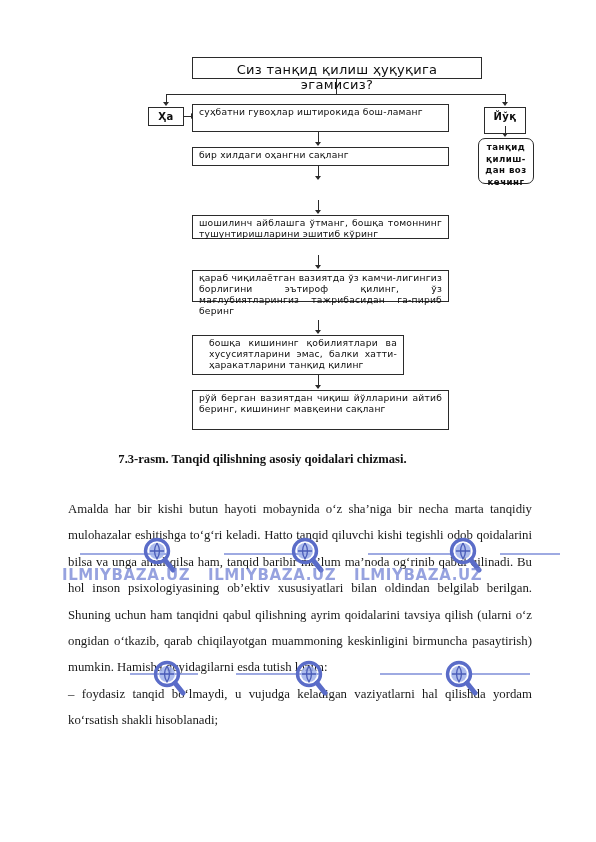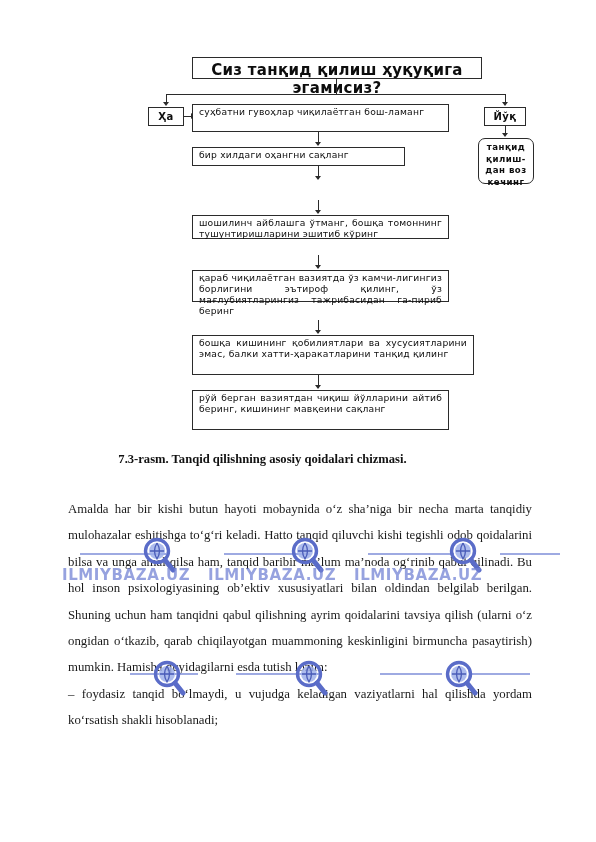--- a/index.html
+++ b/index.html
@@ -34,22 +34,22 @@
     color: #0d0d0d;
     line-height: 1.18;
     letter-spacing: 0.2px;
   }
 
   .node-inner {
     padding: 2px 6px;
   }
 
   .n-title {
-    font-weight: bold;
-    font-size: 15px;
+    font-weight: normal;
+    font-size: 13px;
     text-align: center;
     letter-spacing: 0.3px;
   }
   .n-title .node-inner { padding-top: 4px; }
 
   .n-body {
     font-size: 9.2px;
     text-align: justify;
     text-align-last: left;
   }
@@ -169,58 +169,58 @@
   <div class="ln ln-v" style="left:505px; top:94px; height:9px;"></div>
   <div class="arrow-down" style="left:502px; top:102px;"></div>
 
   <div class="node n-small" style="left:148px; top:107px; width:36px; height:19px;">
     <div class="node-inner">Ҳа</div>
   </div>
 
   <div class="ln ln-h" style="left:184px; top:116px; width:8px;"></div>
   <div class="arrow-right" style="left:191px; top:113px;"></div>
 
-  <div class="node n-small" style="left:484px; top:107px; width:42px; height:19px;">
+  <div class="node n-small" style="left:484px; top:107px; width:42px; height:27px;">
     <div class="node-inner">Йўқ</div>
   </div>
   <div class="ln ln-v" style="left:505px; top:126px; height:9px;"></div>
   <div class="arrow-down" style="left:502px; top:133px;"></div>
 
   <div class="node n-side" style="left:478px; top:138px; width:56px; height:46px;">
     <div class="node-inner">танқид қилиш-дан воз кечинг</div>
   </div>
 
   <div class="node n-body" style="left:192px; top:104px; width:257px; height:28px;">
-    <div class="node-inner">суҳбатни гувоҳлар чиқилаётган бош-ламанг</div>
+    <div class="node-inner">суҳбатни гувоҳлар иштирокида бош-ламанг</div>
   </div>
   <div class="ln ln-v" style="left:318px; top:132px; height:13px;"></div>
   <div class="arrow-down" style="left:315px; top:142px;"></div>
 
-  <div class="node n-body" style="left:192px; top:147px; width:213px; height:19px;">
+  <div class="node n-body" style="left:192px; top:147px; width:257px; height:19px;">
     <div class="node-inner">бир хилдаги оҳангни сақланг</div>
   </div>
   <div class="ln ln-v" style="left:318px; top:166px; height:13px;"></div>
   <div class="arrow-down" style="left:315px; top:176px;"></div>
 
   <div class="ln ln-v" style="left:318px; top:200px; height:13px;"></div>
   <div class="arrow-down" style="left:315px; top:210px;"></div>
 
   <div class="node n-body" style="left:192px; top:215px; width:257px; height:24px;">
     <div class="node-inner">шошилинч айблашга ўтманг, бошқа томоннинг тушунтиришларини эшитиб кўринг</div>
   </div>
   <div class="ln ln-v" style="left:318px; top:255px; height:13px;"></div>
   <div class="arrow-down" style="left:315px; top:265px;"></div>
 
   <div class="node n-body" style="left:192px; top:270px; width:257px; height:32px;">
     <div class="node-inner">қараб чиқилаётган вазиятда ўз камчи-лигингиз борлигини эътироф қилинг, ўз мағлубиятларингиз тажрибасидан га-пириб беринг</div>
   </div>
   <div class="ln ln-v" style="left:318px; top:320px; height:13px;"></div>
   <div class="arrow-down" style="left:315px; top:330px;"></div>
 
-  <div class="node n-body" style="left:192px; top:335px; width:282px; height:40px;">
+  <div class="node n-body" style="left:192px; top:335px; width:212px; height:40px;padding-left:10px;">
     <div class="node-inner">бошқа кишининг қобилиятлари ва хусусиятларини эмас, балки хатти-ҳаракатларини танқид қилинг</div>
   </div>
   <div class="ln ln-v" style="left:318px; top:375px; height:13px;"></div>
   <div class="arrow-down" style="left:315px; top:385px;"></div>
 
   <div class="node n-body" style="left:192px; top:390px; width:257px; height:40px;">
     <div class="node-inner">рўй берган вазиятдан чиқиш йўлларини айтиб беринг, кишининг мавқеини сақланг</div>
   </div>
 
 </div>

